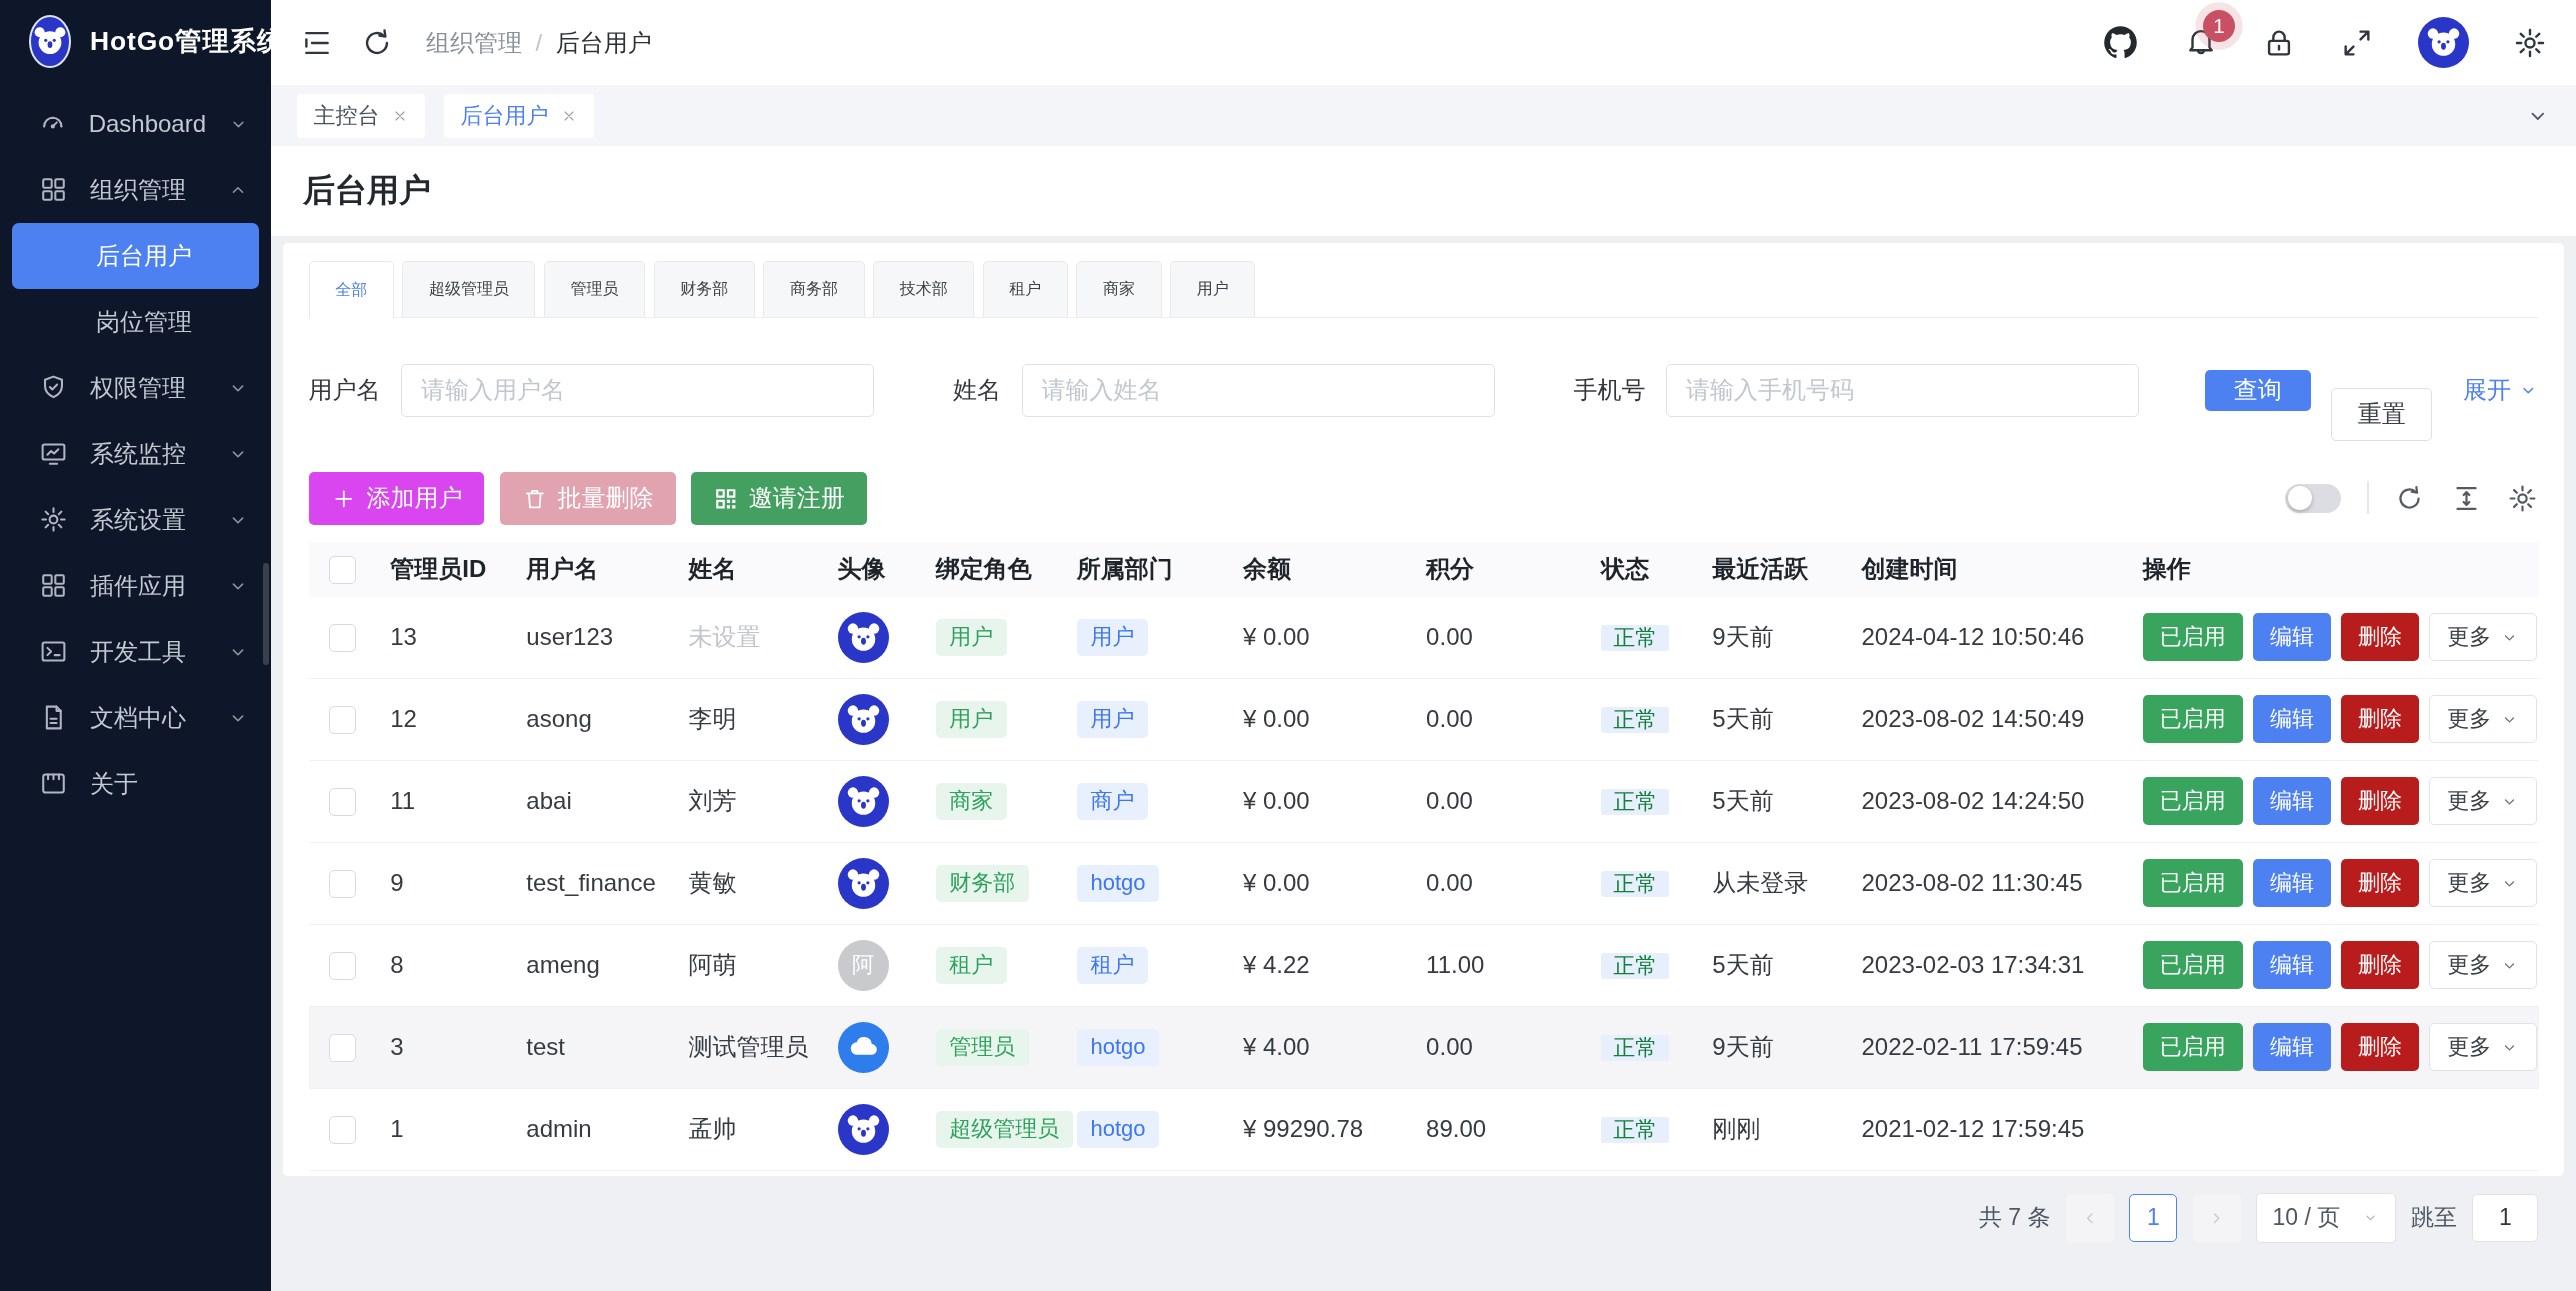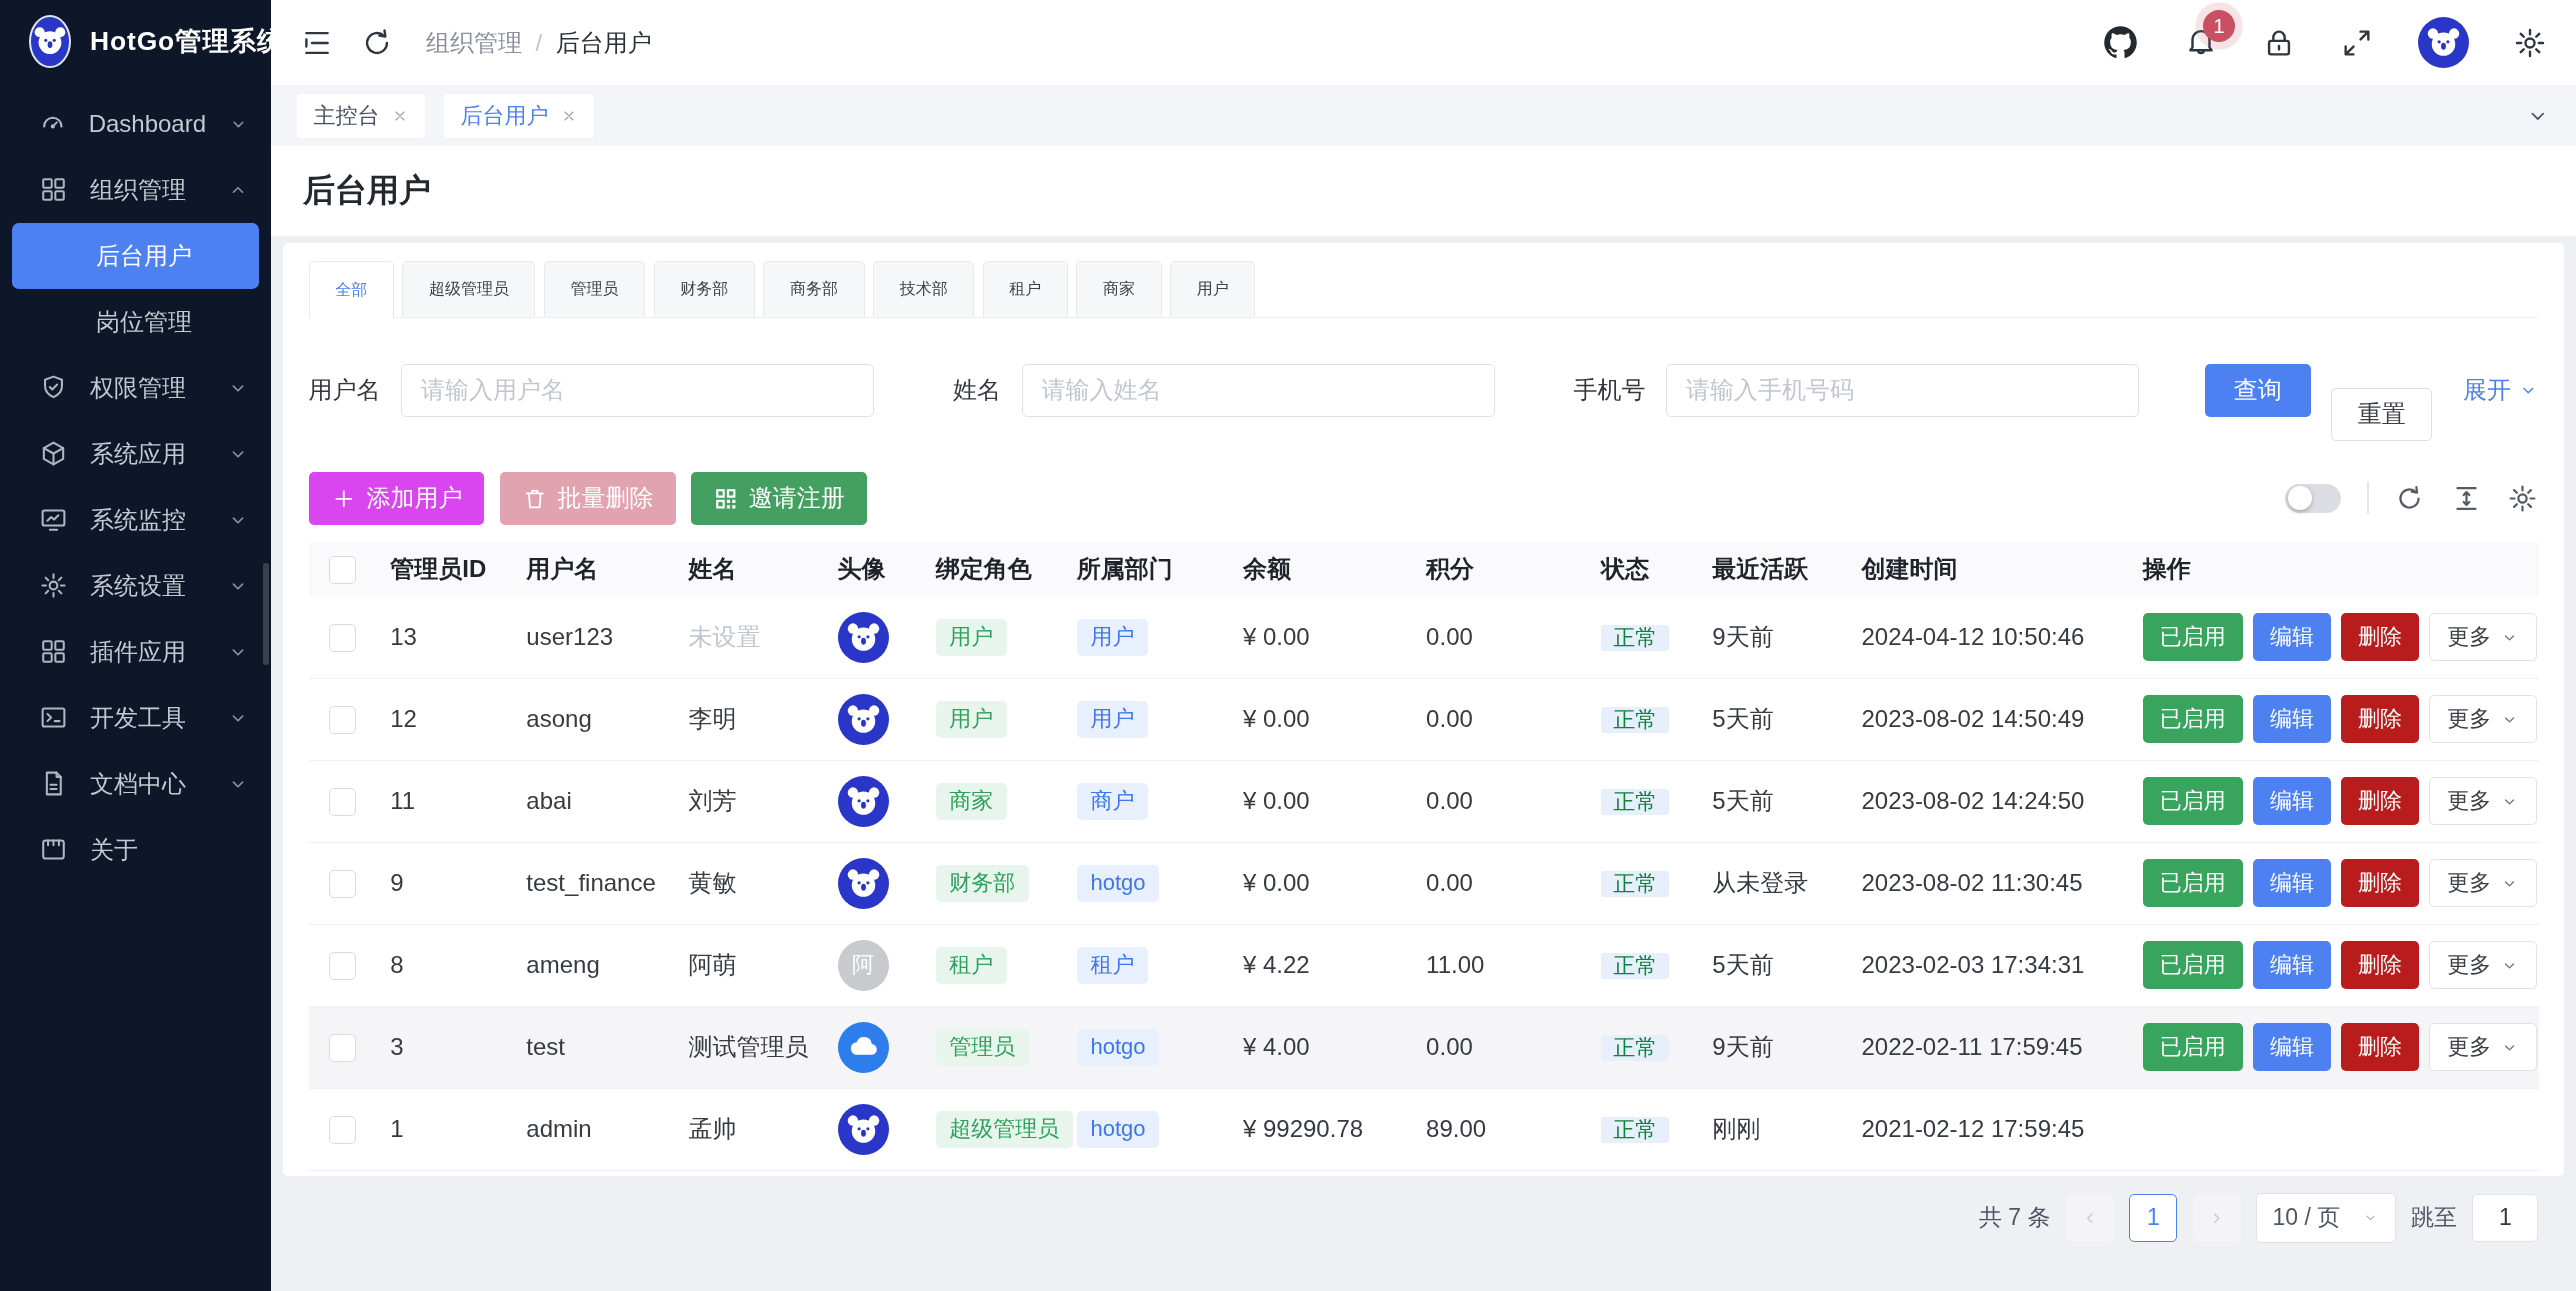--- a/index.html
+++ b/index.html
@@ -58,21 +58,21 @@
   .ftab.active{background:#fff;color:#4d80f0;position:relative;top:1.7px;height:56px;}
 
   
   .frow{display:flex;align-items:center;margin-top:22px;gap:20.5px;}
   .f-label{font-size:24px;color:#33373d;white-space:nowrap;}
   .f-input{width:433px;height:51px;border:1.7px solid #dfe1e8;border-radius:5.1px;font-size:24px;color:#33373d;padding:0 19px;font-family:inherit;background:#fff;}
   .f-input::placeholder{color:#c1c6cf;}
   .f-gap{width:38px;}
   .frow-spacer{flex:1;}
   .btn{border:none;border-radius:5.1px;font-size:24px;display:inline-flex;align-items:center;justify-content:center;cursor:pointer;font-family:inherit;}
-  .btn-primary{background:#4d80f0;color:#fff;height:53px;padding:0 29px;}
+  .btn-primary{background:#4d80f0;color:#fff;height:41px;padding:0 29px;}
   .btn-plain{background:#fff;color:#3c4148;height:53px;padding:0 25.6px;border:1.7px solid #dcdfe5;margin-top:48px;}
   .link-expand{display:inline-flex;align-items:center;gap:6.8px;color:#4d80f0;font-size:24px;margin-left:10.2px;cursor:pointer;}
   .link-expand .i{width:20.5px;height:20.5px;}
 
   
   .arow{display:flex;align-items:center;margin-top:31px;gap:15.4px;}
   .btn-ic{width:25.6px;height:25.6px;margin-right:10.2px;}
   .btn-add{background:#d946ef;color:#fff;height:53px;padding:0 22px;}
   .btn-del{background:#e2a3b0;color:#fff;height:53px;padding:0 22px;}
   .btn-invite{background:#44a061;color:#fff;height:53px;padding:0 22px;}
@@ -181,34 +181,20 @@
           </div>
         </div>
         <div class="menu-item">
           <span class="i mi-icon">
             <svg viewBox="0 0 24 24" fill="none" stroke="currentColor" stroke-width="1.7" stroke-linecap="round" stroke-linejoin="round">
               <path d="M12 3l7 2.6v5.2c0 4.4-2.9 7.4-7 9.2-4.1-1.8-7-4.8-7-9.2V5.6z"></path>
               <path d="M9 11.6l2 2 4-4"></path>
             </svg>
           </span>
           <span class="mi-label">权限管理</span>
-          <span class="i mi-chevron">
-            <svg viewBox="0 0 24 24" fill="none" stroke="currentColor" stroke-width="1.7" stroke-linecap="round" stroke-linejoin="round">
-              <path d="M7 10l5 5 5-5"></path>
-            </svg>
-          </span>
-        </div>
-        <div class="menu-item">
-          <span class="i mi-icon">
-            <svg viewBox="0 0 24 24" fill="none" stroke="currentColor" stroke-width="1.7" stroke-linecap="round" stroke-linejoin="round">
-              <path d="M12 3l8 4.5v9L12 21l-8-4.5v-9z"></path>
-              <path d="M12 12l8-4.5M12 12L4 7.5M12 12v9"></path>
-            </svg>
-          </span>
-          <span class="mi-label">系统应用</span>
           <span class="i mi-chevron">
             <svg viewBox="0 0 24 24" fill="none" stroke="currentColor" stroke-width="1.7" stroke-linecap="round" stroke-linejoin="round">
               <path d="M7 10l5 5 5-5"></path>
             </svg>
           </span>
         </div>
         <div class="menu-item">
           <span class="i mi-icon">
             <svg viewBox="0 0 24 24" fill="none" stroke="currentColor" stroke-width="1.7" stroke-linecap="round" stroke-linejoin="round">
               <rect x="3" y="4.5" width="18" height="12.5" rx="1.5"></rect>

